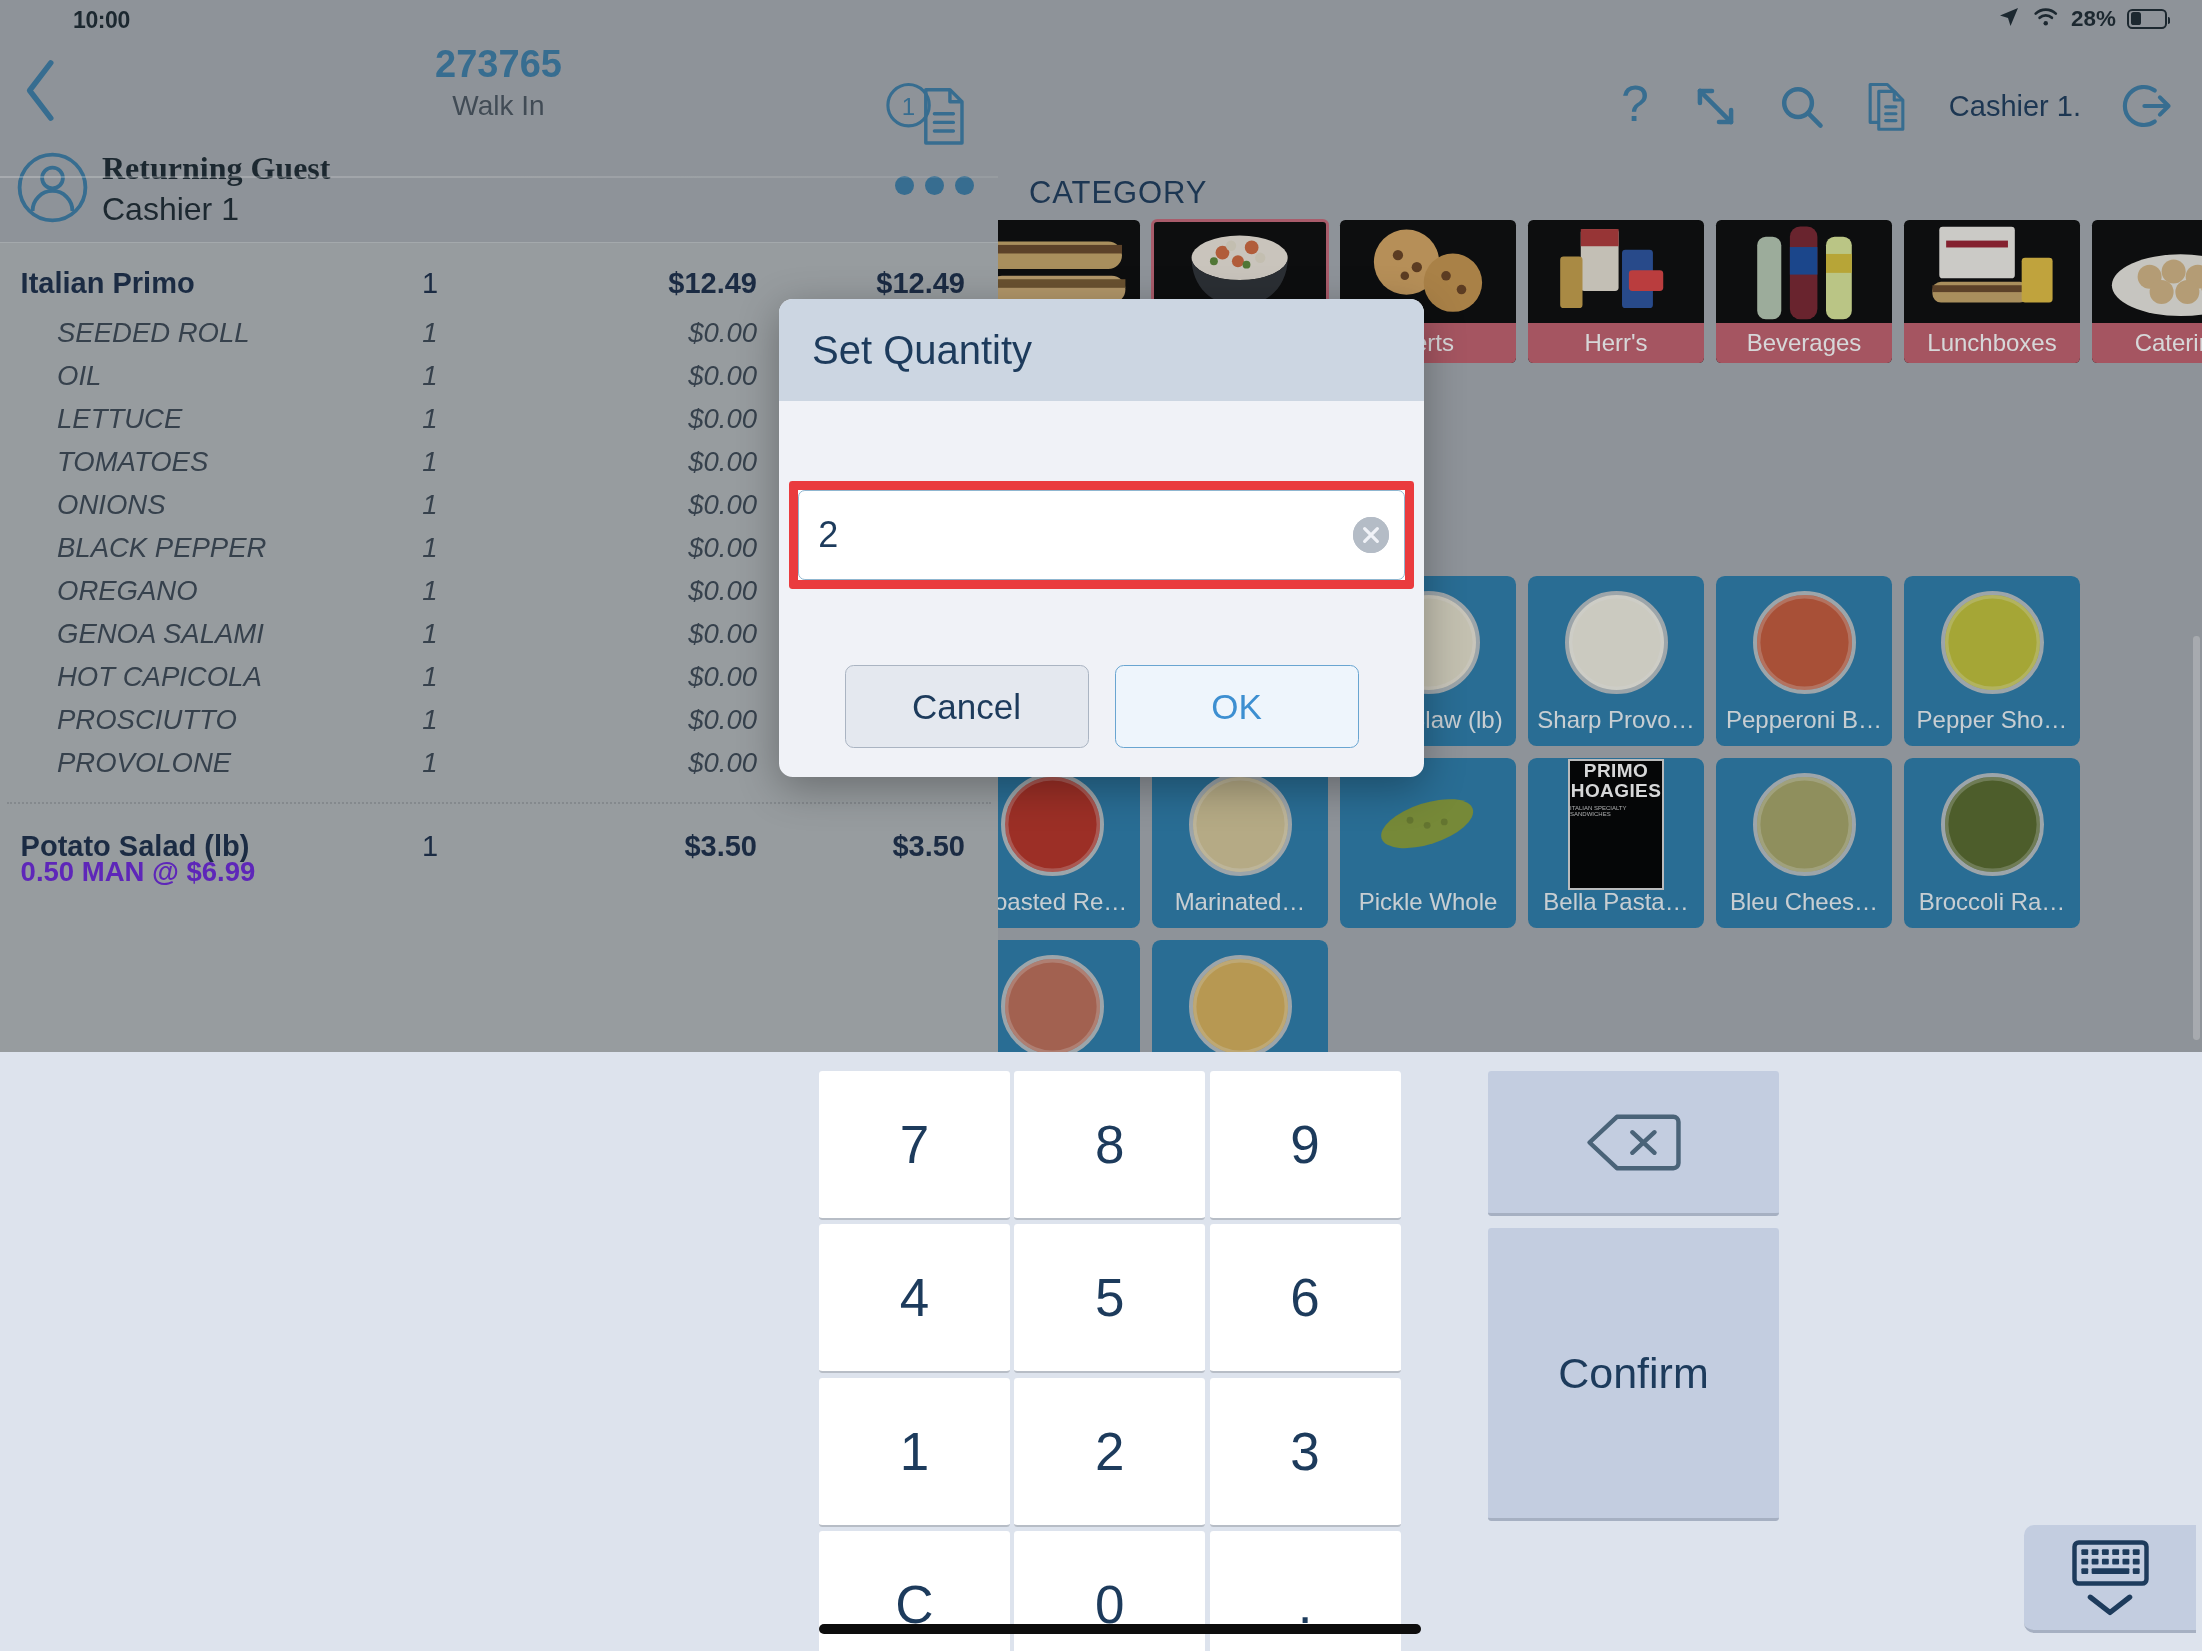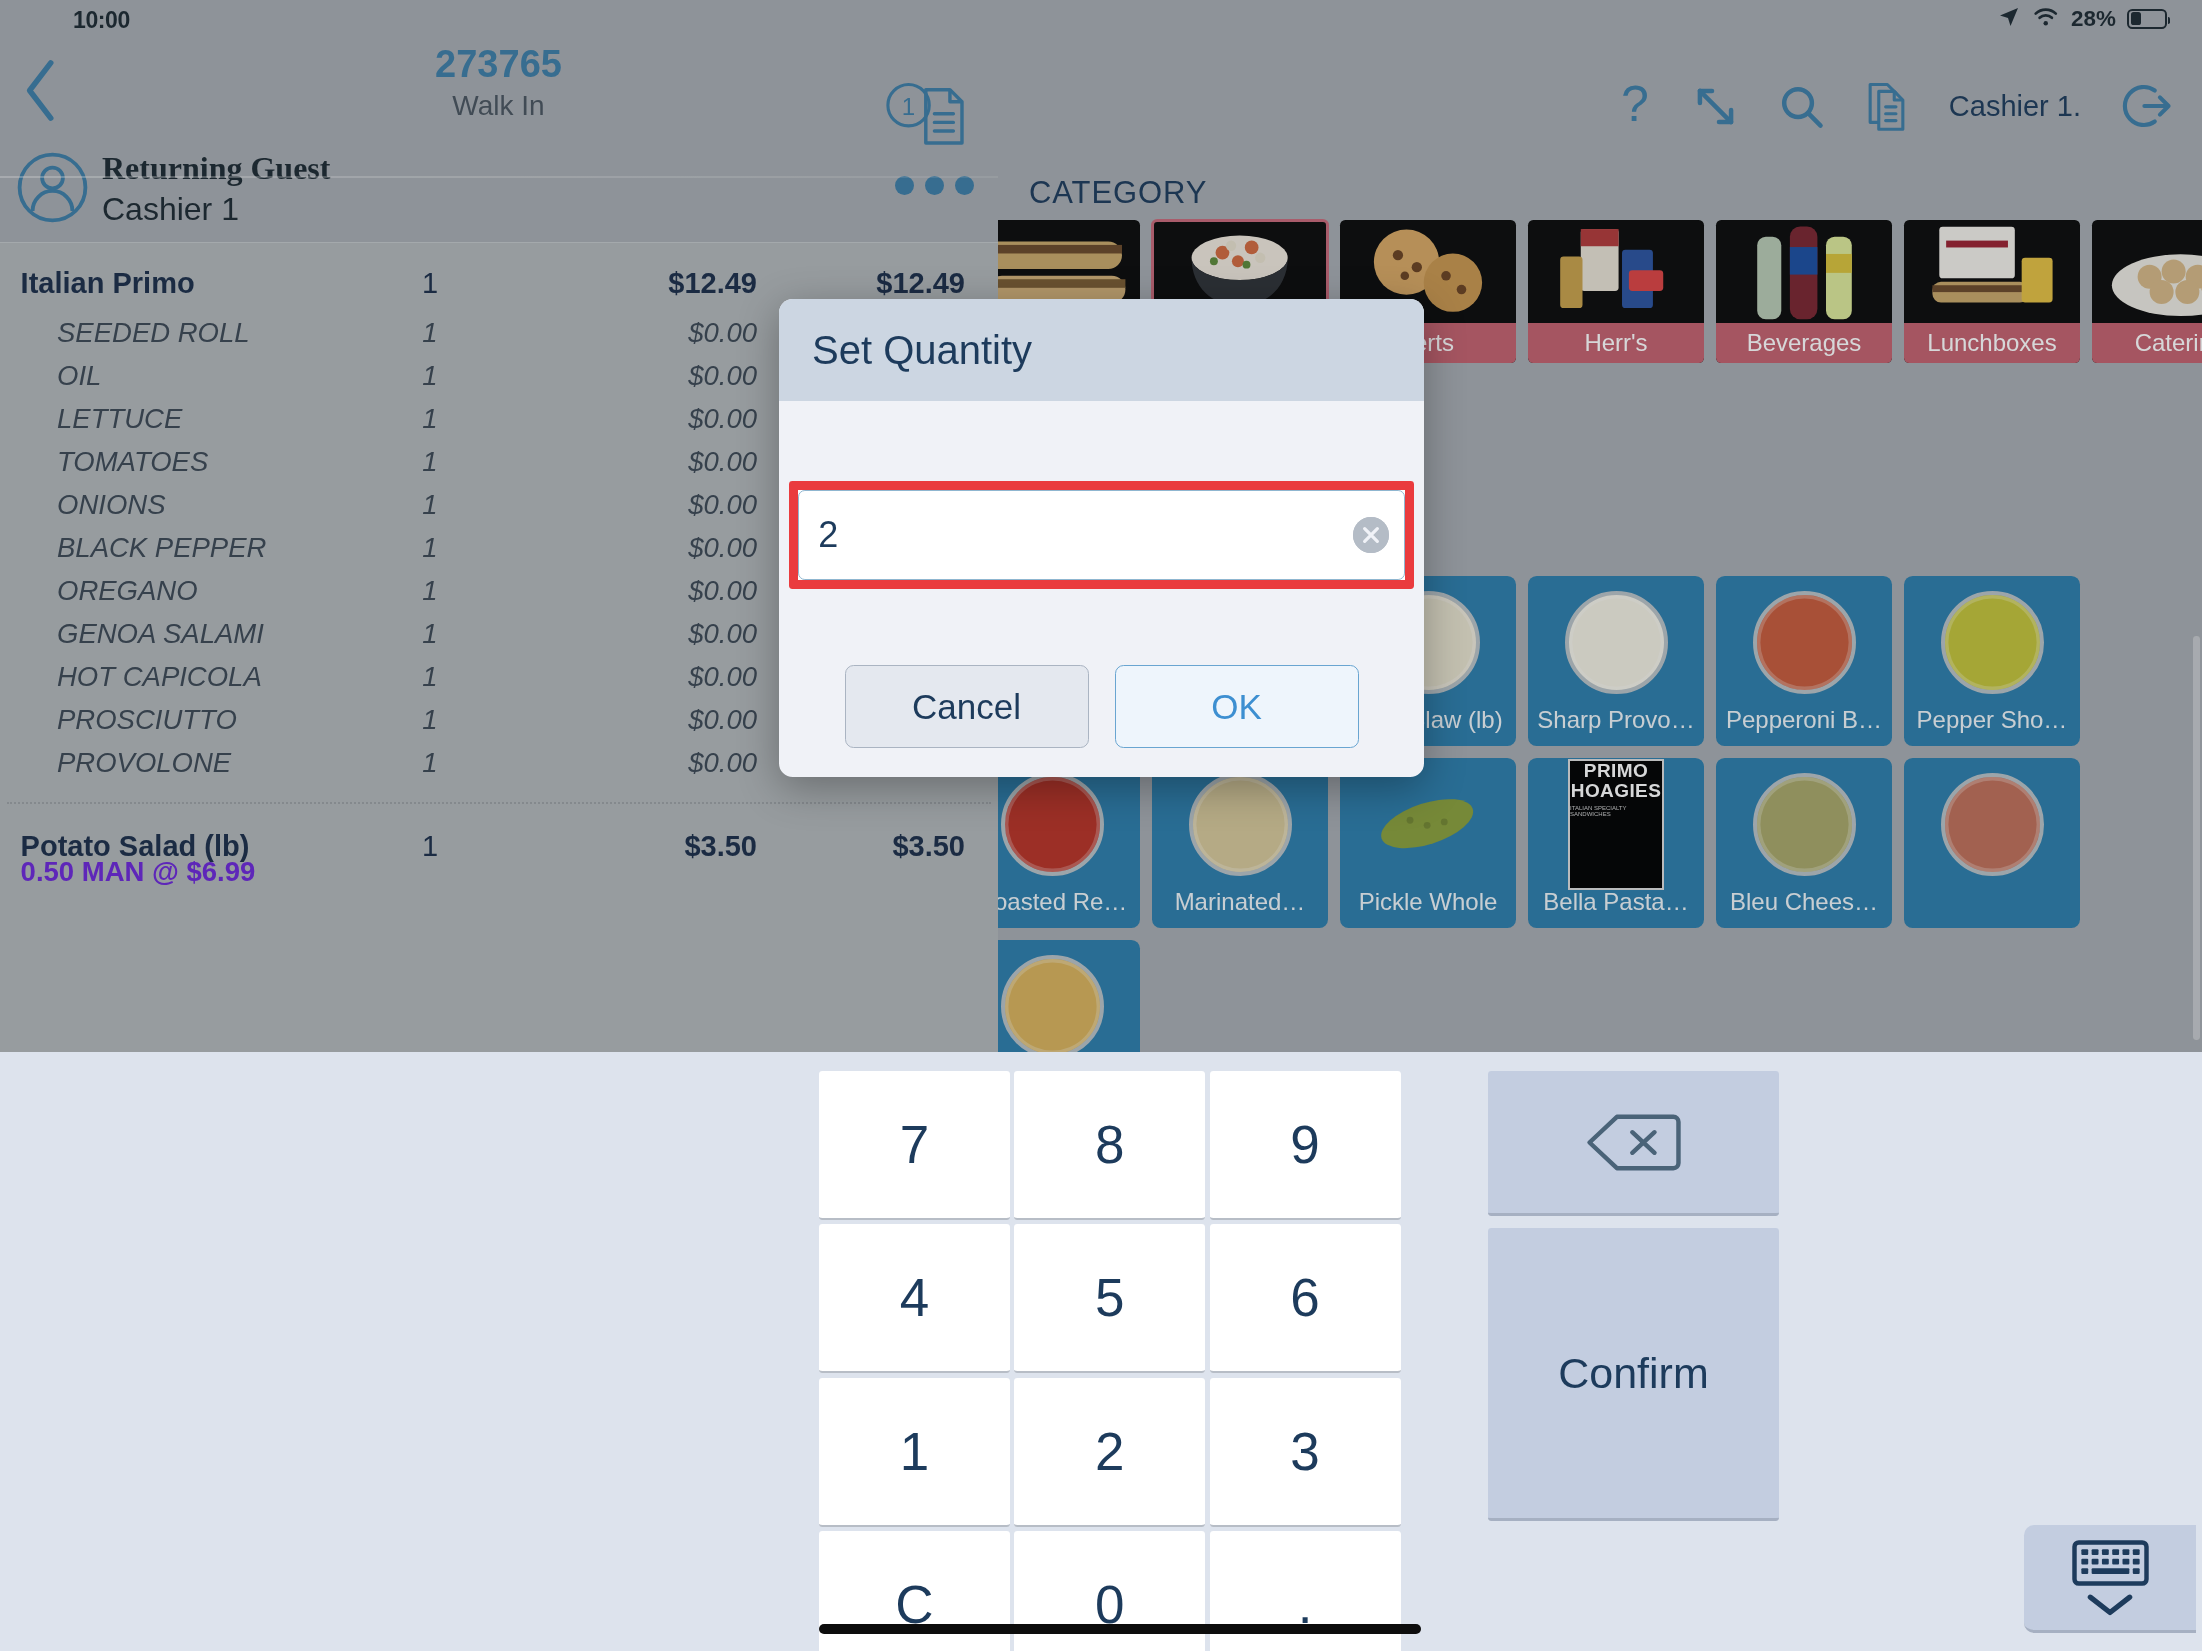--- a/index.html
+++ b/index.html
@@ -645,20 +645,26 @@
           <div class="prod-label">Bella Pasta…</div>
         </div>
         <div class="prod-tile">
           <div class="prod-art">
             <div class="bowl" style="background:#a9a86a"></div>
           </div>
           <div class="prod-label">Bleu Chees…</div>
         </div>
         <div class="prod-tile">
           <div class="prod-art">
+            <div class="bowl" style="background:#586b2c"></div>
+          </div>
+          <div class="prod-label">Broccoli Ra…</div>
+        </div>
+        <div class="prod-tile">
+          <div class="prod-art">
             <div class="bowl" style="background:#c0705a"></div>
           </div>
         </div>
         <div class="prod-tile">
           <div class="prod-art">
             <div class="bowl" style="background:#d9b35c"></div>
           </div>
         </div>
       </div>
     <div class="scroll-track"></div>

